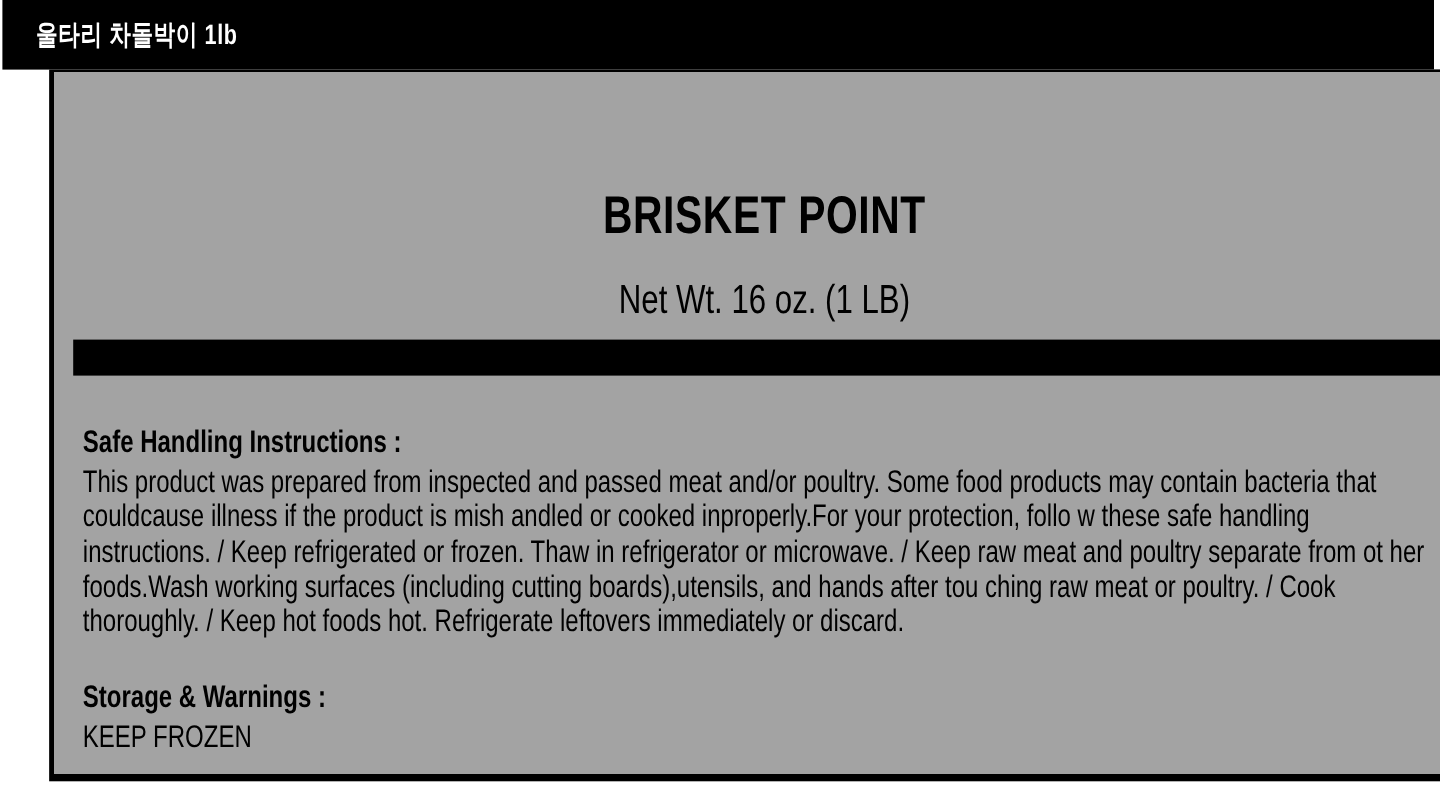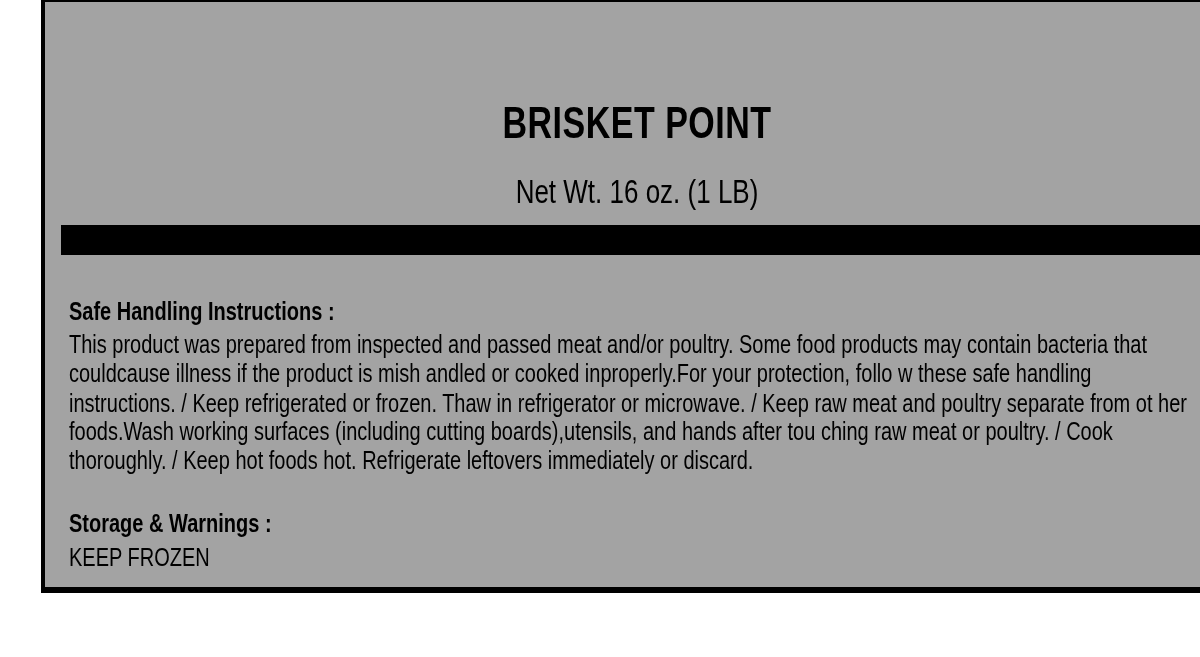--- a/index.html
+++ b/index.html
@@ -115,20 +115,23 @@
     top: 542px;
     line-height: 1;
     white-space: nowrap;
   }
 </style>
 </head>
 <body>
 
 <div class="label">
 
+  <header class="label-header">
+    <span class="kr-title">울타리 차돌박이 1lb</span>
+  </header>
 
   <div class="label-body">
 
     <h1 class="product-title">BRISKET POINT</h1>
 
     <div class="net-weight">Net Wt. 16 oz. (1 LB)</div>
 
     <div class="divider-bar"></div>
 
     <section>

